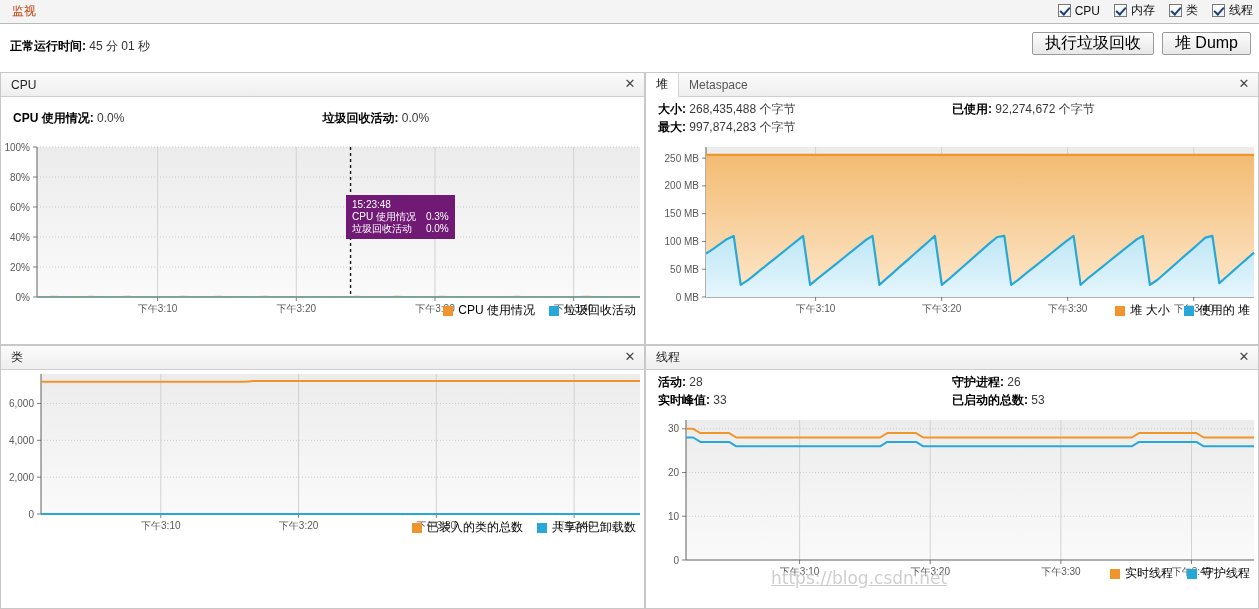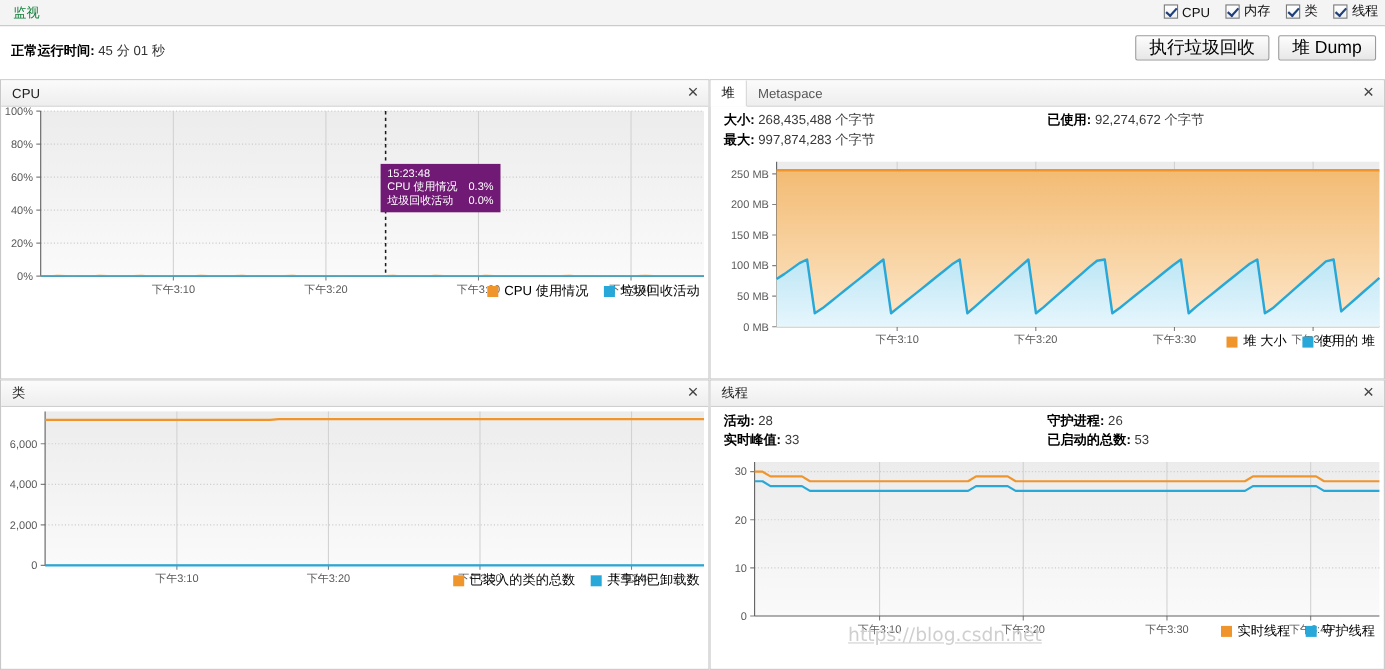--- a/index.html
+++ b/index.html
@@ -16,21 +16,21 @@
 
   
   .topbar {
     position: absolute; left: 0; top: 0; width: 1259px; height: 24px;
     background: #f4f4f4;
     border-bottom: 1px solid #b9b9b9;
     display: flex; align-items: center;
   }
   .topbar-tab {
     margin-left: 8px; padding: 2px 8px 3px 4px;
-    font-size: 12px; color: #15803d;
+    font-size: 12px; color: #c2410c;
   }
   .topbar-toggles {
     position: absolute; right: 6px; top: 2px;
     display: flex; align-items: center; gap: 14px;
   }
   .chk { display: flex; align-items: center; gap: 4px; font-size: 12px; }
   .chkbox {
     width: 13px; height: 13px; border: 1px solid #7a7a7a;
     background: linear-gradient(#ffffff,#eef0f2);
     position: relative; display: inline-block;
@@ -204,20 +204,30 @@
       <div class="btn">堆 Dump</div>
     </div>
   </div>
 
   <div class="grid">
 
     <div class="panel">
       <div class="panel-head">
         <div class="panel-title">CPU</div>
         <div class="close-x">✕</div>
+      </div>
+      <div class="stats">
+        <div class="stat col1 single">
+          <b>CPU 使用情况:</b>
+          <span class="v">0.0%</span>
+        </div>
+        <div class="stat col2 single">
+          <b>垃圾回收活动:</b>
+          <span class="v">0.0%</span>
+        </div>
       </div>
       <div class="chart-wrap">
         <svg class="chart-svg" id="svg-cpu" width="643" height="180">
             <defs>
               <linearGradient id="svg-cpu-bg" x1="0" y1="0" x2="0" y2="1">
                 <stop offset="0" stop-color="#ececec"></stop>
                 <stop offset="1" stop-color="#fafafa"></stop>
               </linearGradient>
             </defs>
             <rect x="36" y="4" width="603" height="150" fill="url(#svg-cpu-bg)"></rect>

